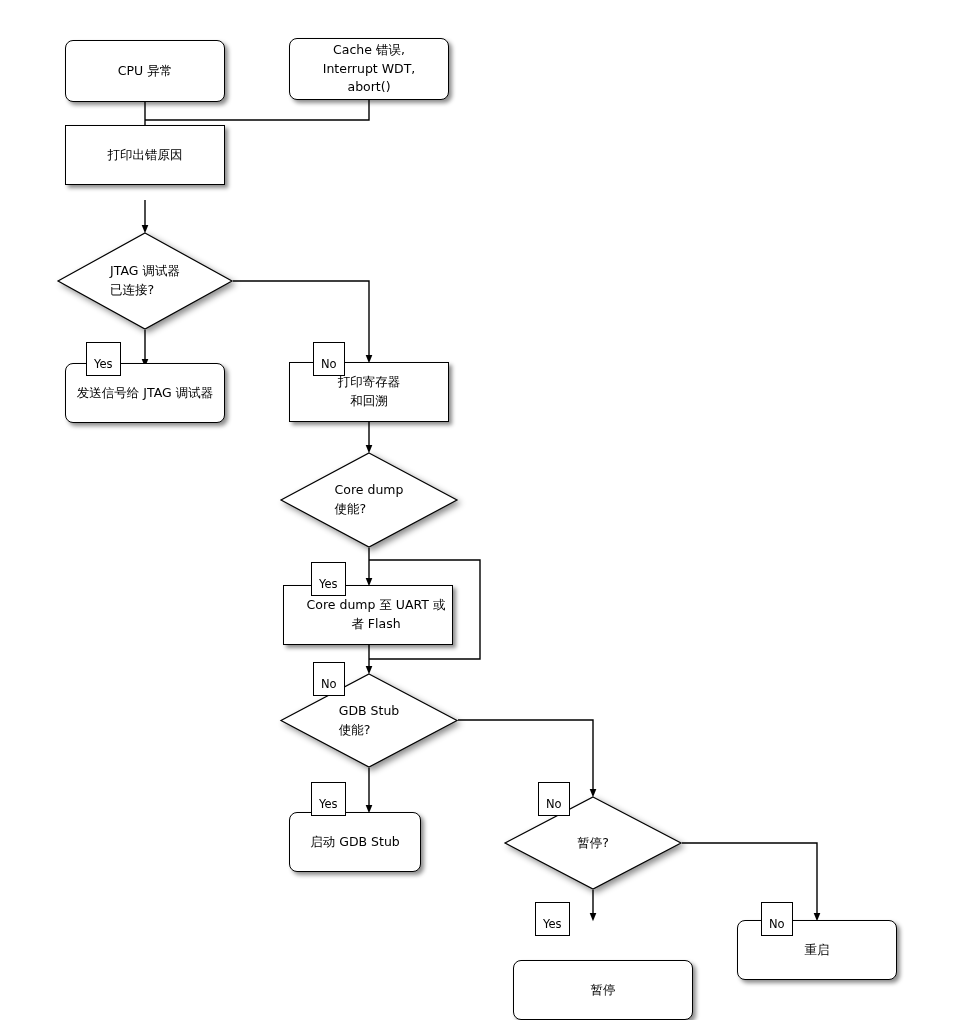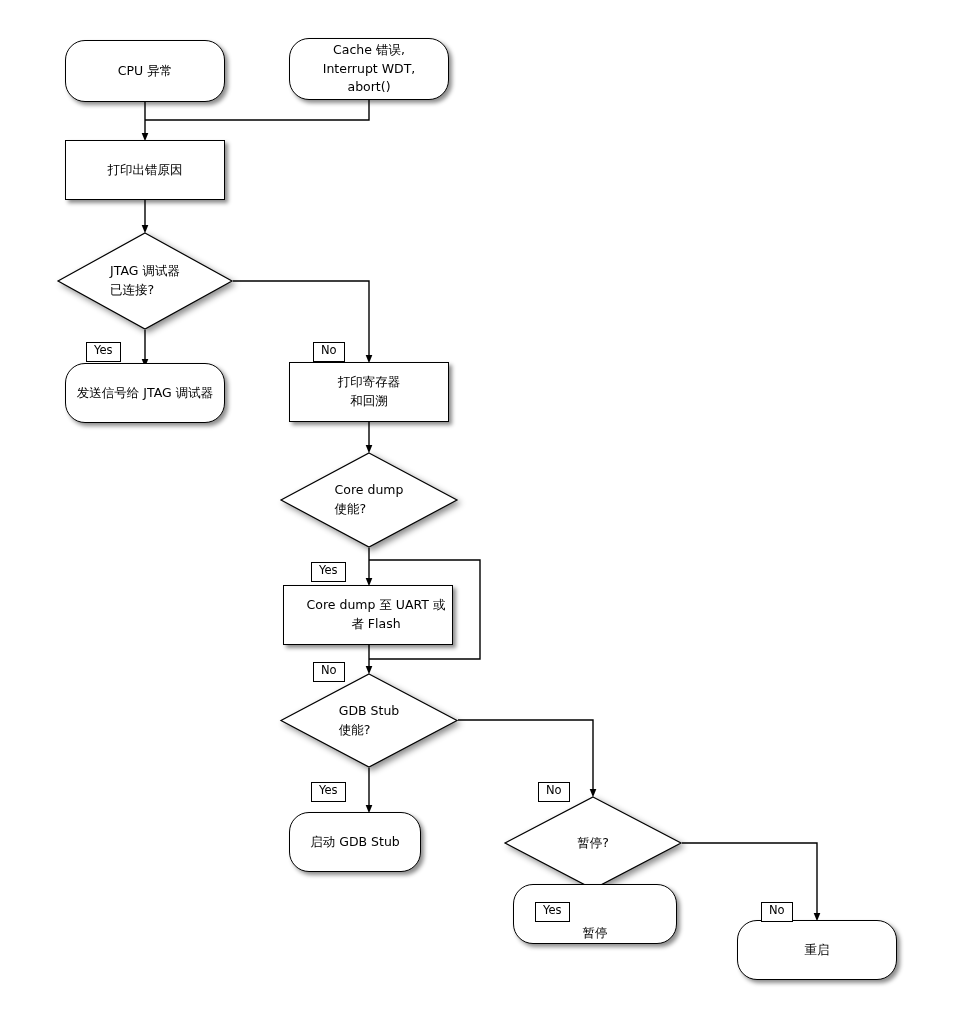--- a/index.html
+++ b/index.html
@@ -35,21 +35,21 @@
     display: flex;
     align-items: center;
     justify-content: center;
     text-align: center;
     font-size: 12.5px;
     color: #000000;
     line-height: 1.5;
     box-shadow: 3px 3px 4px rgba(0,0,0,0.45);
   }
   .node.rounded {
-    border-radius: 20px;
+    border-radius: 8px;
   }
   .node .label {
     padding: 0 6px;
     white-space: pre-line;
   }
   .diamond-wrap {
     position: absolute;
   }
   .diamond-wrap svg {
     position: absolute;
@@ -72,21 +72,21 @@
     white-space: pre-line;
   }
   .edge-label {
     position: absolute;
     box-sizing: border-box;
     background: #ffffff;
     border: 1px solid #000000;
     font-size: 11.5px;
     color: #000000;
     line-height: 1;
-    padding: 2px 7px 4px 7px;
+    padding: 16px 7px 4px 7px;
     text-align: right;
     white-space: nowrap;
   }
 </style>
 </head>
 <body>
 
 <div id="canvas">
 
   <svg id="wires" viewBox="0 0 960 1020" xmlns="http://www.w3.org/2000/svg">
@@ -128,21 +128,21 @@
   <div class="node rounded" style="left:65px; top:40px; width:160px; height:62px;">
     <span class="label">CPU 异常</span>
   </div>
 
   <div class="node rounded" style="left:289px; top:38px; width:160px; height:62px;">
     <span class="label">Cache 错误,
 Interrupt WDT,
 abort()</span>
   </div>
 
-  <div class="node" style="left:65px; top:140px; width:160px; height:60px;">
+  <div class="node" style="left:65px; top:125px; width:160px; height:60px;">
     <span class="label">打印出错原因</span>
   </div>
 
   <div class="diamond-wrap" style="left:57px; top:232px; width:176px; height:98px;">
     <svg width="176" height="98" viewBox="0 0 176 98" xmlns="http://www.w3.org/2000/svg">
       <polygon points="88,1 175,49 88,97 1,49" fill="#ffffff" stroke="#000000" stroke-width="1.2" style="filter:drop-shadow(3px 3px 3px rgba(0,0,0,0.45))"></polygon>
     </svg>
     <div class="dlabel">JTAG 调试器
 已连接?</div>
   </div>
@@ -180,21 +180,21 @@
     <span class="label">启动 GDB Stub</span>
   </div>
 
   <div class="diamond-wrap" style="left:504px; top:796px; width:178px; height:94px;">
     <svg width="178" height="94" viewBox="0 0 178 94" xmlns="http://www.w3.org/2000/svg">
       <polygon points="89,1 177,47 89,93 1,47" fill="#ffffff" stroke="#000000" stroke-width="1.2" style="filter:drop-shadow(3px 3px 3px rgba(0,0,0,0.45))"></polygon>
     </svg>
     <div class="dlabel">暂停?</div>
   </div>
 
-  <div class="node rounded" style="left:513px; top:884px; width:164px; height:60px;align-items:flex-end;">
+  <div class="node rounded" style="left:513px; top:960px; width:180px; height:60px;">
     <span class="label">暂停</span>
   </div>
 
   <div class="node rounded" style="left:737px; top:920px; width:160px; height:60px;">
     <span class="label">重启</span>
   </div>
 
   <div class="edge-label" style="left:86px; top:342px;">Yes</div>
 
   <div class="edge-label" style="left:313px; top:342px;">No</div>

